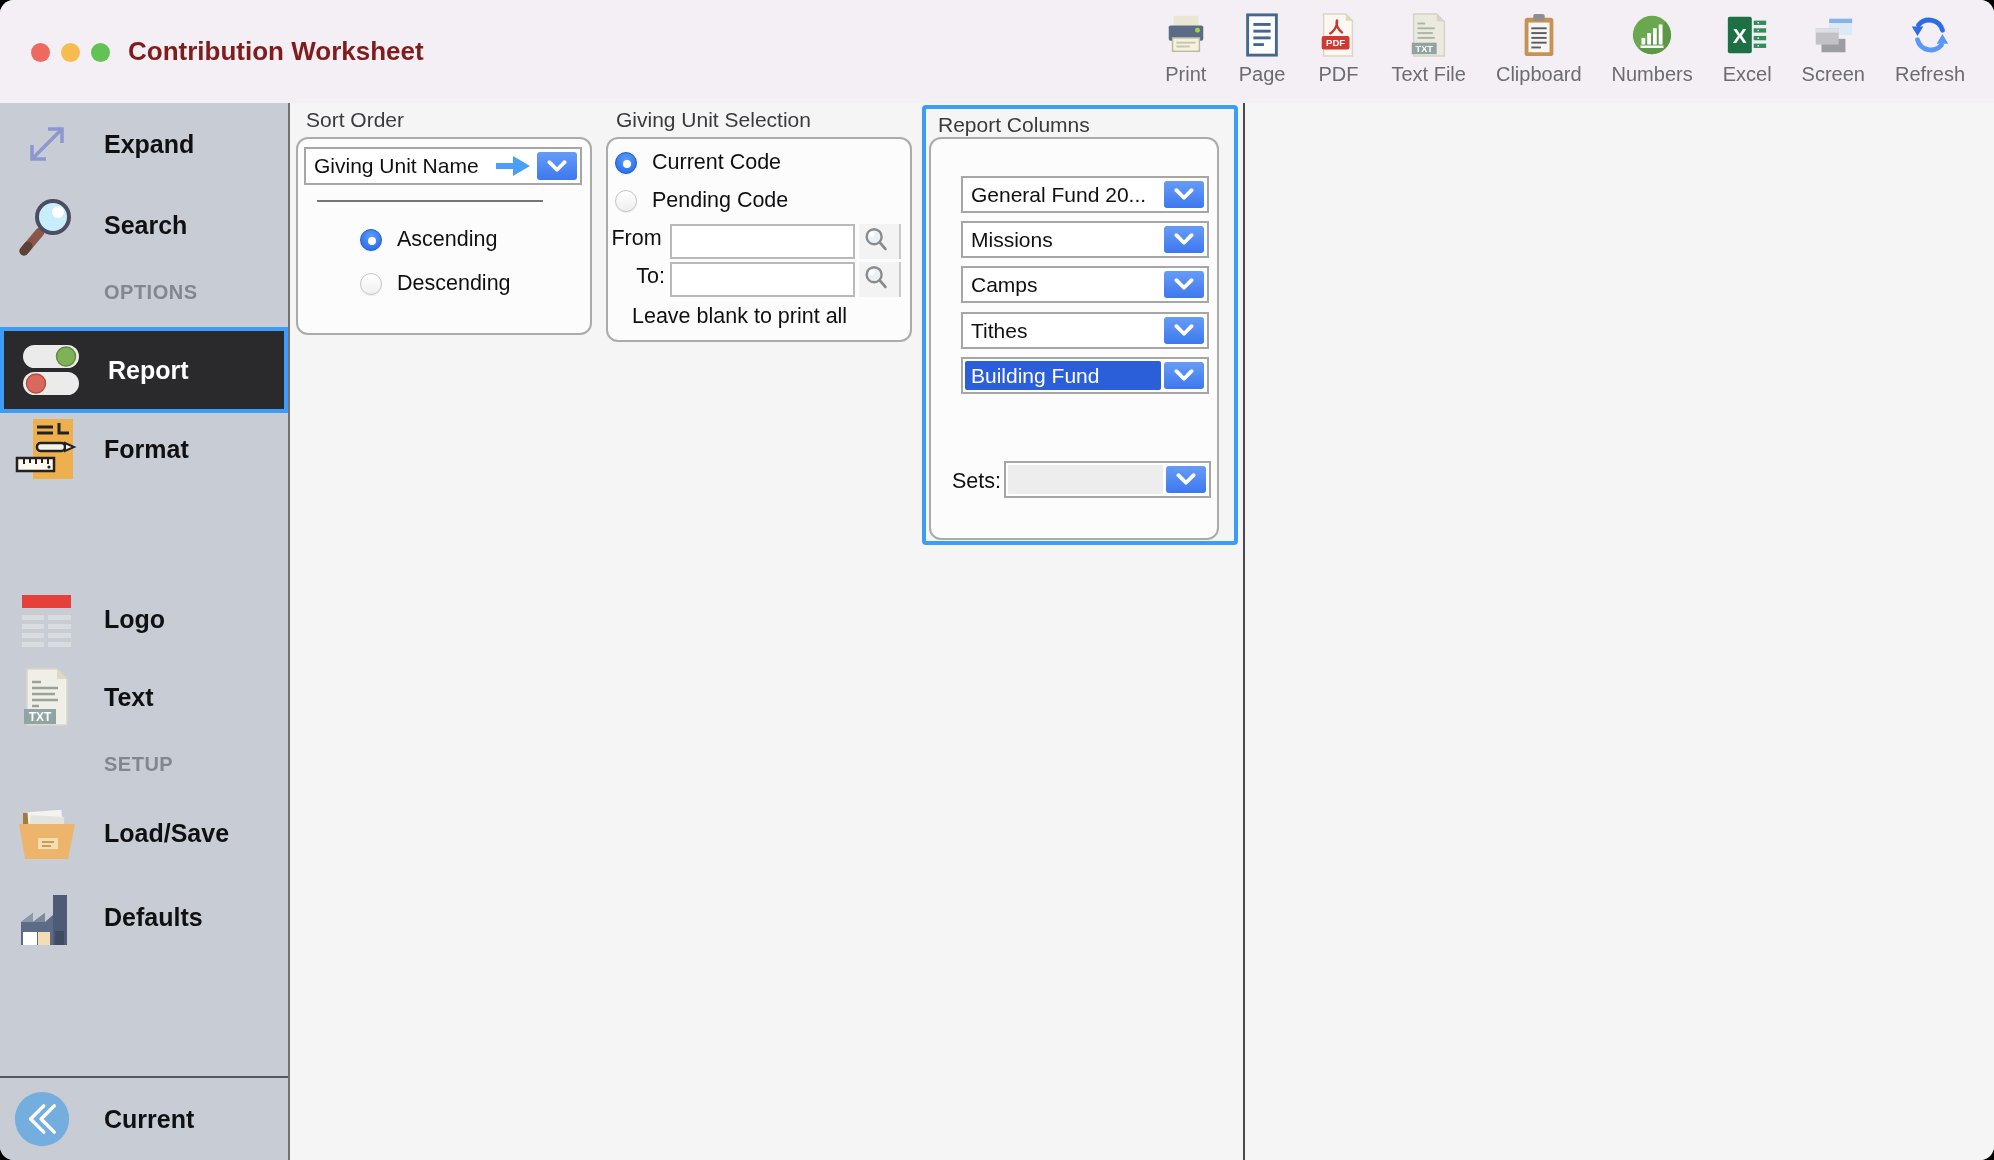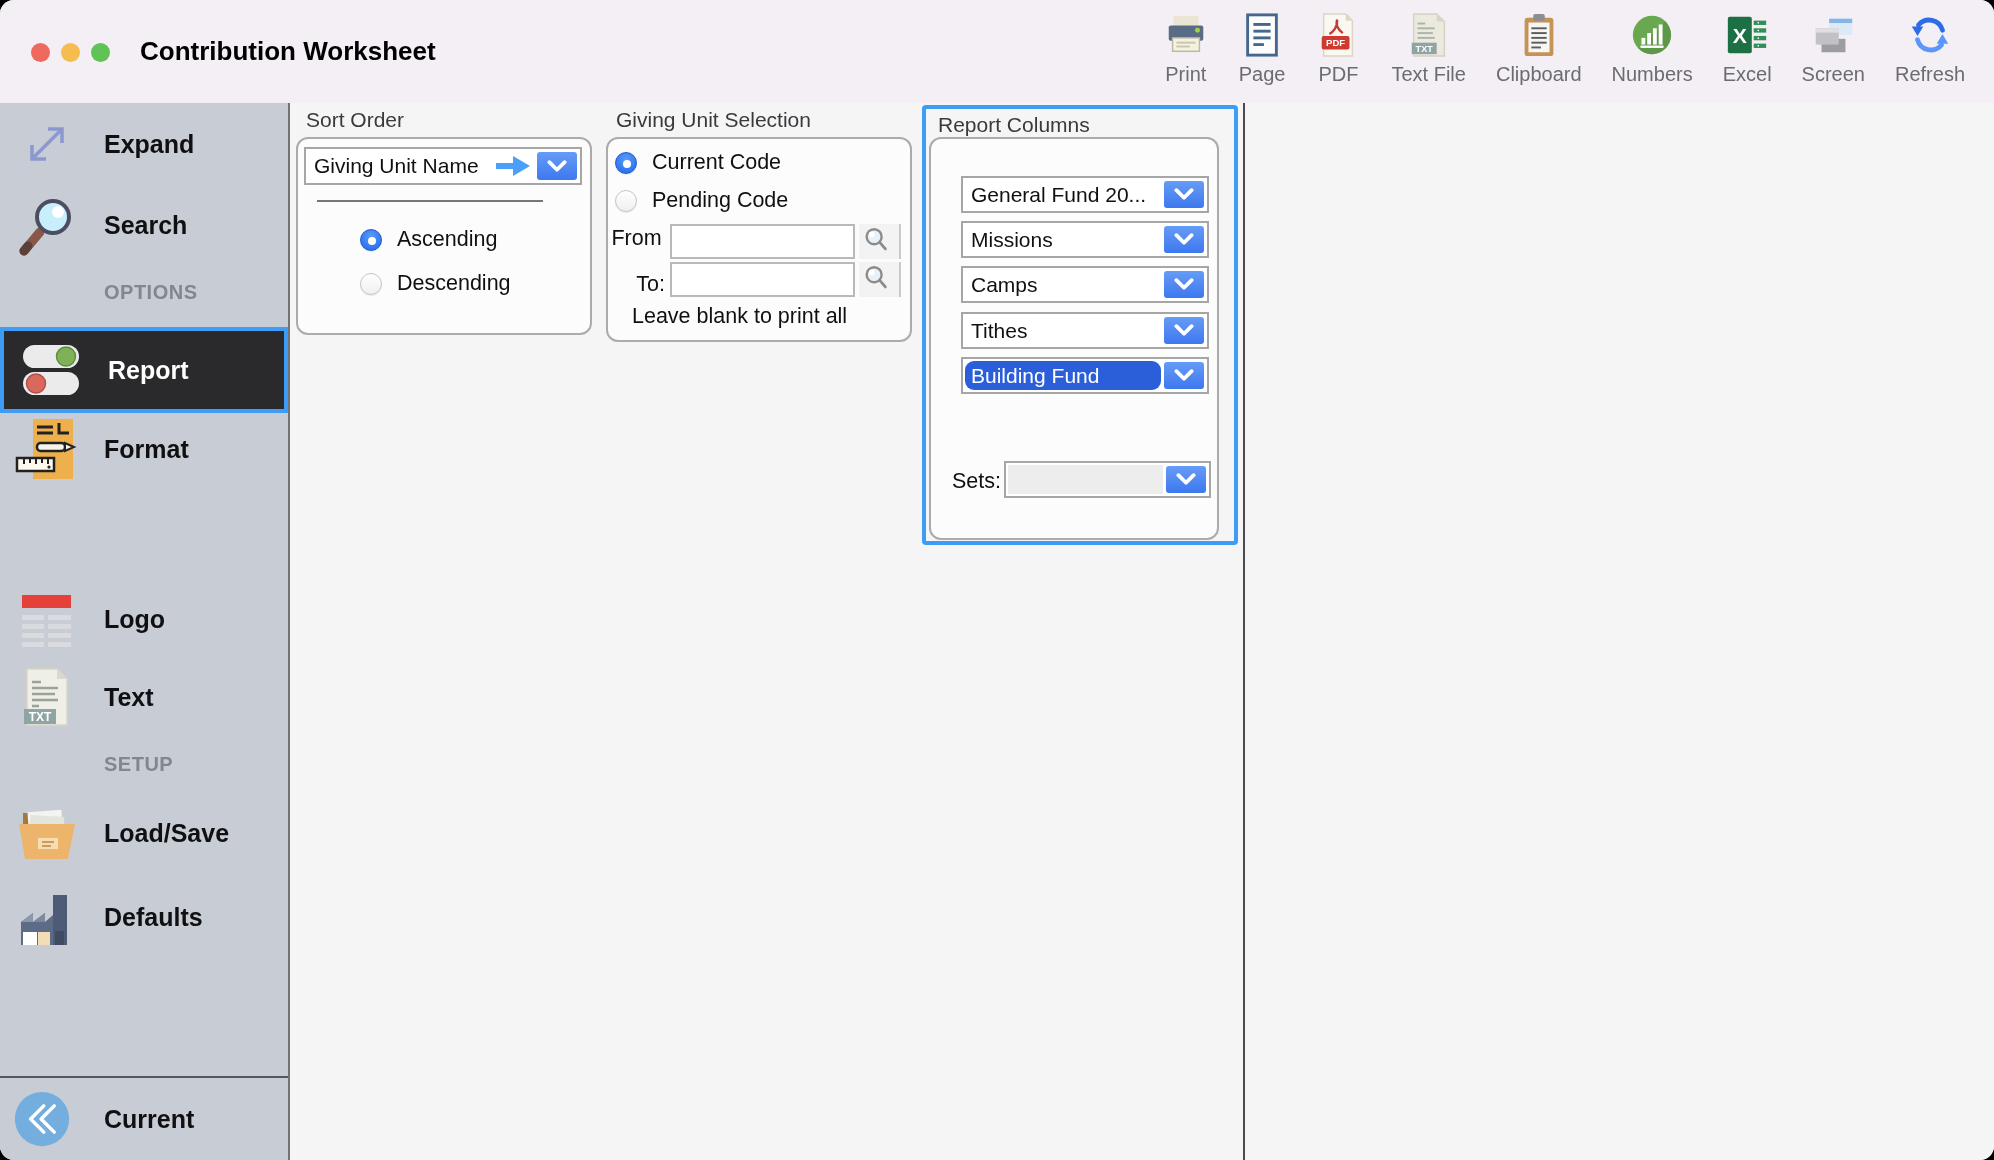--- a/index.html
+++ b/index.html
@@ -5,22 +5,22 @@
   html,body{margin:0;padding:0;background:#000;font-family:"Liberation Sans","DejaVu Sans",sans-serif;}
   .window{position:relative;width:1994px;height:1160px;border-radius:14px;overflow:hidden;background:#f5f5f6;}
 
   
   .titlebar{position:relative;height:103px;background:#f4eef5;}
   .traffic{position:absolute;left:31px;top:43px;display:flex;gap:11px;}
   .tl{width:19px;height:19px;border-radius:50%;display:inline-block;}
   .tl.red{background:#ee6a5f;}
   .tl.yellow{background:#f5bd4f;}
   .tl.green{background:#61c354;}
-  .title{position:absolute;left:140px;top:0;height:103px;display:flex;align-items:center;
-         font-size:26px;font-weight:700;color:#000000;}
+  .title{position:absolute;left:128px;top:0;height:103px;display:flex;align-items:center;
+         font-size:26px;font-weight:700;color:#7f1d1d;}
   .toolbar{position:absolute;top:12px;right:14px;display:flex;align-items:flex-start;}
   .tb-item{display:flex;flex-direction:column;align-items:center;gap:5px;padding:0 15px;cursor:pointer;}
   .tb-icon{width:46px;height:46px;display:flex;align-items:center;justify-content:center;}
   .tb-icon svg{width:46px;height:46px;}
   .tb-label{font-size:20px;color:#6b6b70;white-space:nowrap;}
 
   
   .appbody{display:flex;height:1057px;}
   .sidebar{position:relative;width:288px;flex:0 0 288px;background:#c8cdd5;border-right:2px solid #737373;}
   .side-item{position:absolute;left:0;width:288px;height:68px;cursor:pointer;box-sizing:border-box;}
@@ -39,21 +39,21 @@
   .vdivider{position:absolute;left:953px;top:0;width:2px;height:100%;background:#4a4a4c;}
 
   .group{position:absolute;}
   .group-title{font-size:21px;color:#3a3a3d;margin:0 0 5px 10px;white-space:nowrap;}
   .panel{position:relative;background:#fcfcfd;border:2px solid #ababab;border-radius:12px;box-sizing:border-box;}
 
   
   .dd{box-sizing:border-box;border:2px solid #a6a6a6;background:#fff;display:flex;align-items:stretch;cursor:pointer;}
   .dd-value{flex:1;display:flex;align-items:center;padding-left:8px;font-size:21px;color:#101012;
             white-space:nowrap;overflow:hidden;}
-  .dd.selected .dd-value{background:#2b5fd9;color:#fff;margin:2px 0 2px 2px;padding-left:6px;border-radius:9px;}
+  .dd.selected .dd-value{background:#2b5fd9;color:#fff;margin:2px 0 2px 2px;padding-left:6px;border-radius:2px;}
   .dd.empty .dd-value{background:#ededee;margin:2px 0 2px 2px;border-radius:1px;}
   .dd-btn{width:40px;margin:3px;background:linear-gradient(#669cf6,#3d78ef);border-radius:3px;
           display:flex;align-items:center;justify-content:center;flex:0 0 40px;}
   .dd-btn svg{width:22px;height:13px;}
   .dd-arrowicon{display:flex;align-items:center;margin-right:2px;}
 
   
   .radio-row{position:absolute;display:flex;align-items:center;gap:15px;font-size:21.5px;color:#101012;cursor:pointer;}
   .radio{width:22px;height:22px;border-radius:50%;box-sizing:border-box;background:linear-gradient(#fff,#efefef);
          border:1.5px solid #c5c5c7;box-shadow:0 1px 1px rgba(0,0,0,.08);position:relative;flex:0 0 22px;}
@@ -443,21 +443,21 @@
           <button class="search-btn" style="position:absolute;left:251px;top:85px">
             <span>
               <svg viewBox="0 0 32 32" width="30" height="30">
                   <circle cx="14" cy="12.5" r="8" fill="#e8f1f8" stroke="#8b8b8b" stroke-width="2.5"></circle>
                   <circle cx="11.5" cy="10" r="3" fill="#ffffff"></circle>
                   <line x1="20" y1="18.5" x2="26" y2="25.5" stroke="#8b8b8b" stroke-width="3" stroke-linecap="round"></line>
                 </svg>
             </span>
           </button>
 
-          <div style="position:absolute;left:0;top:133px;width:57px;text-align:right">
+          <div style="position:absolute;left:0;top:125px;width:57px;text-align:right">
             <span class="f-label">To:</span>
           </div>
           <input class="text-input" style="position: absolute; left: 62px; top: 123px; width: 185px;" value="">
           <button class="search-btn" style="position:absolute;left:251px;top:123px">
             <span>
               <svg viewBox="0 0 32 32" width="30" height="30">
                   <circle cx="14" cy="12.5" r="8" fill="#e8f1f8" stroke="#8b8b8b" stroke-width="2.5"></circle>
                   <circle cx="11.5" cy="10" r="3" fill="#ffffff"></circle>
                   <line x1="20" y1="18.5" x2="26" y2="25.5" stroke="#8b8b8b" stroke-width="3" stroke-linecap="round"></line>
                 </svg>

